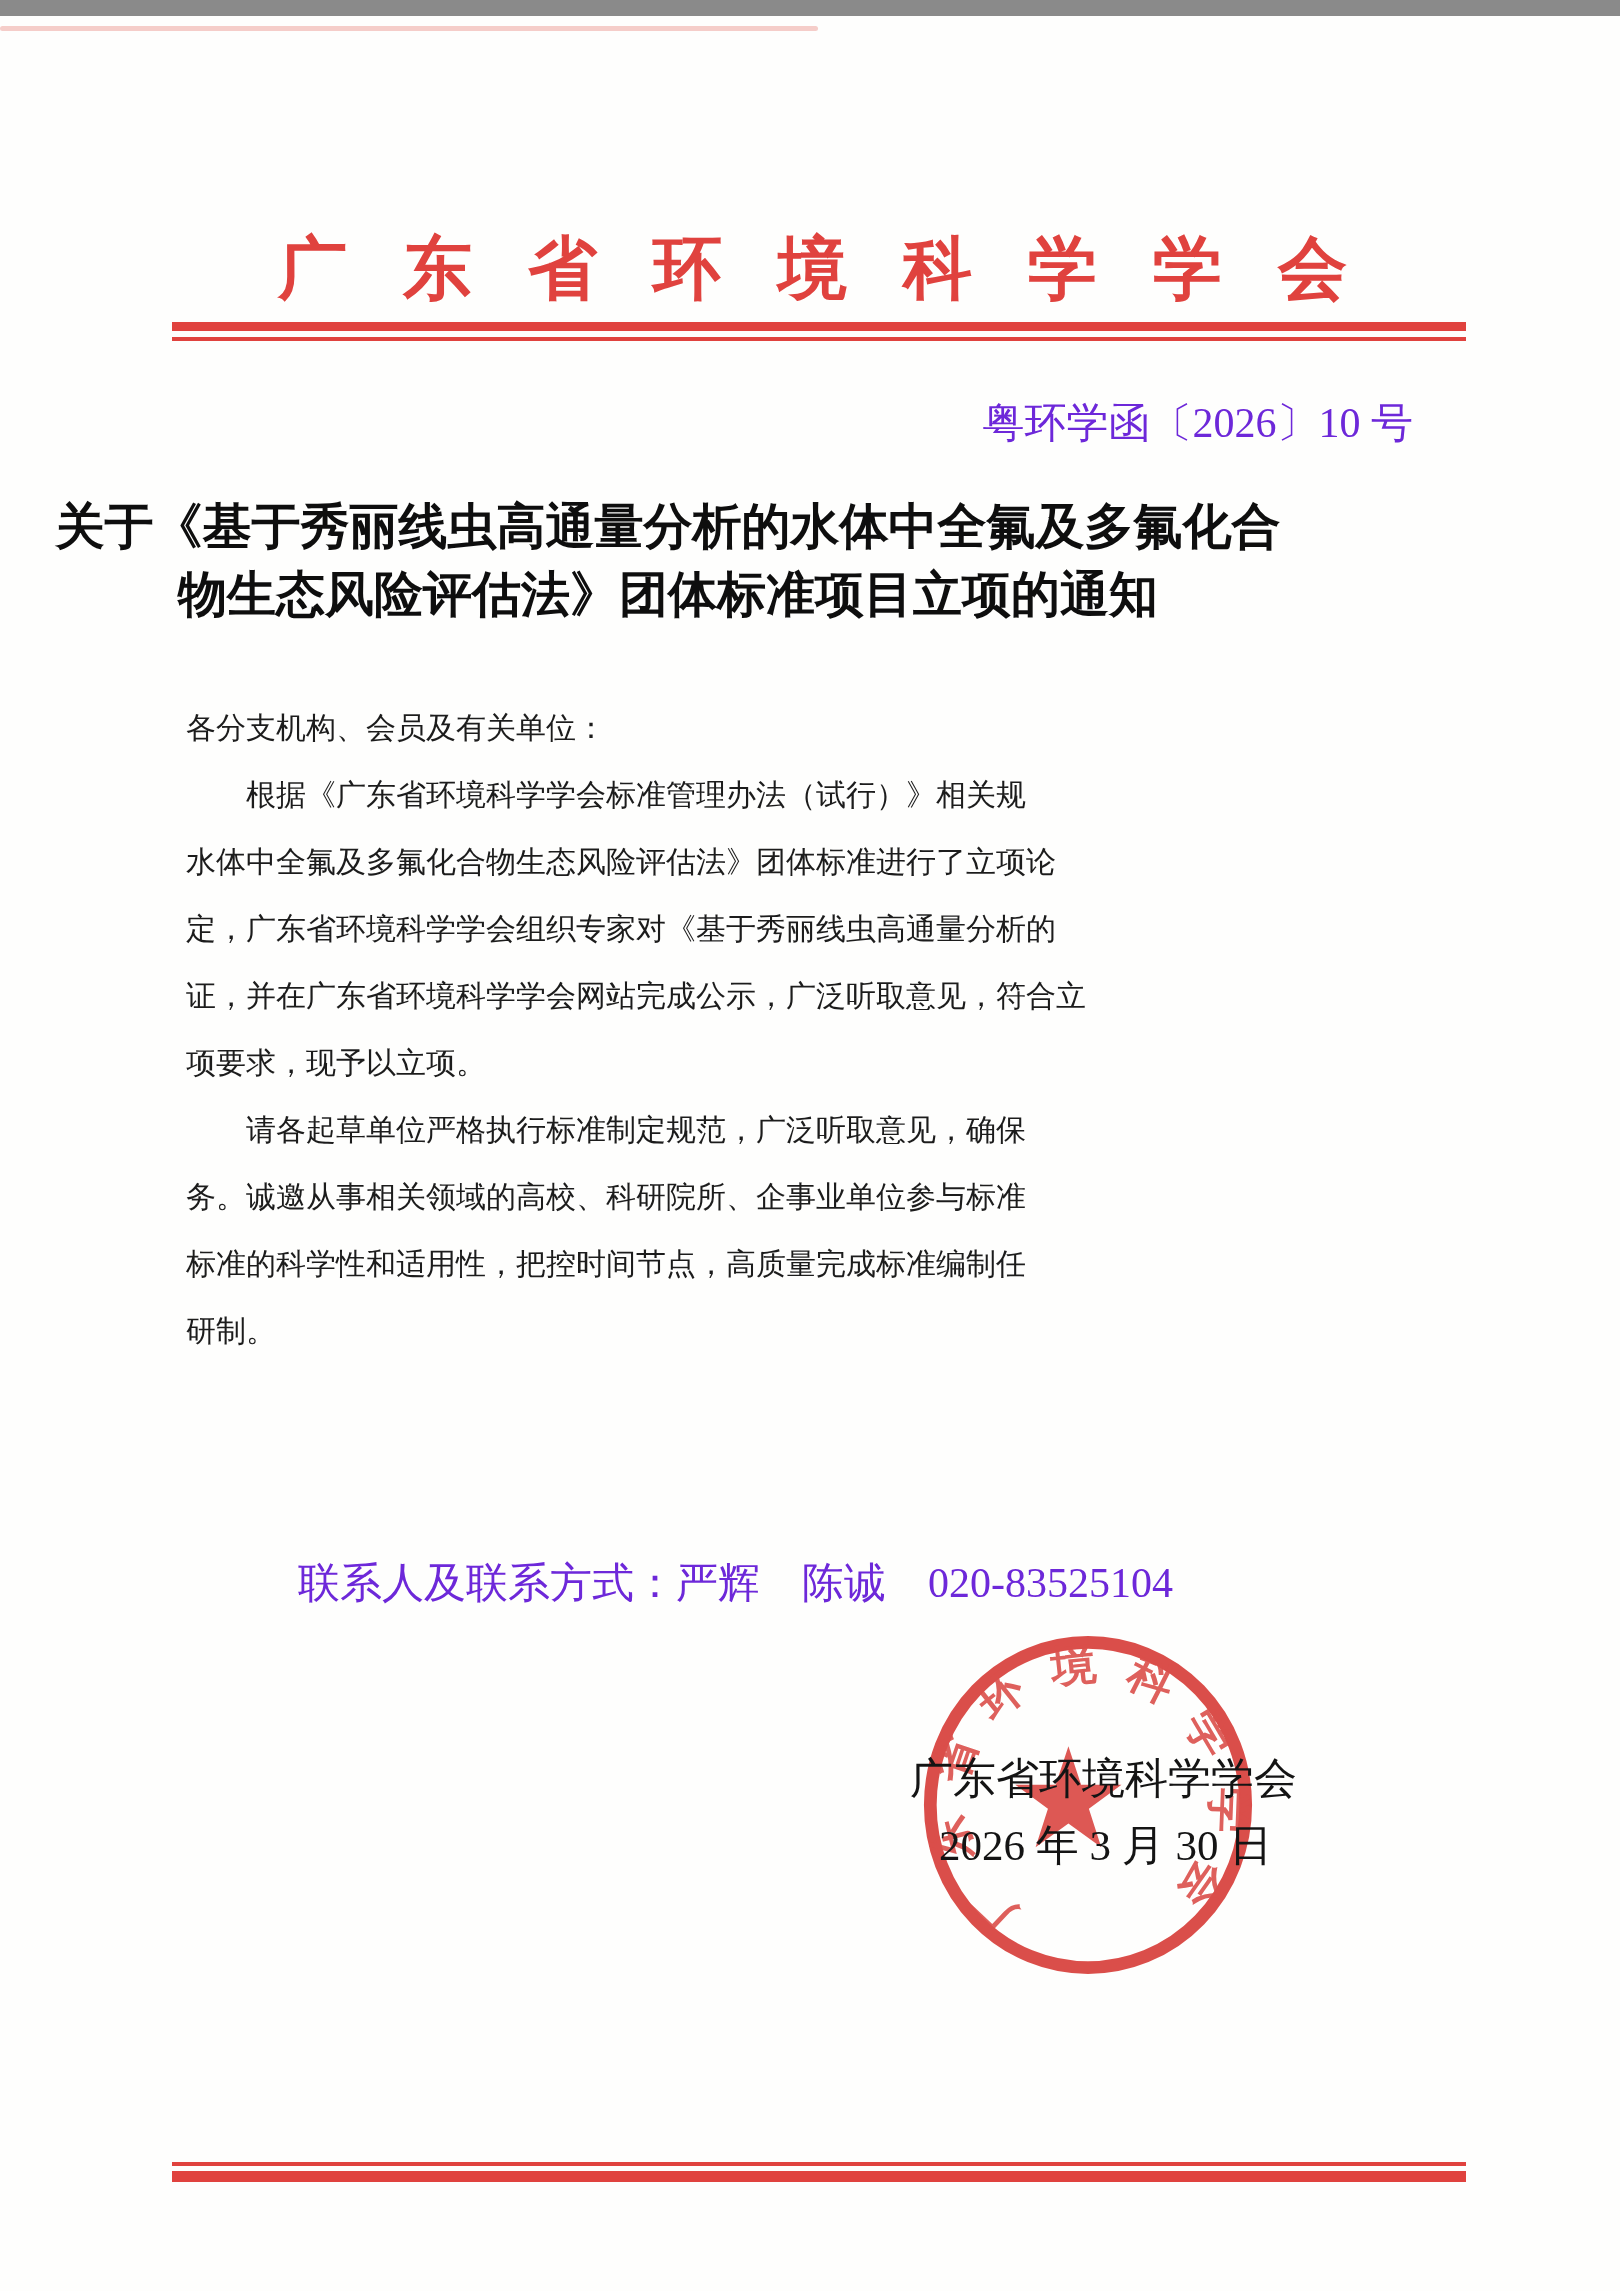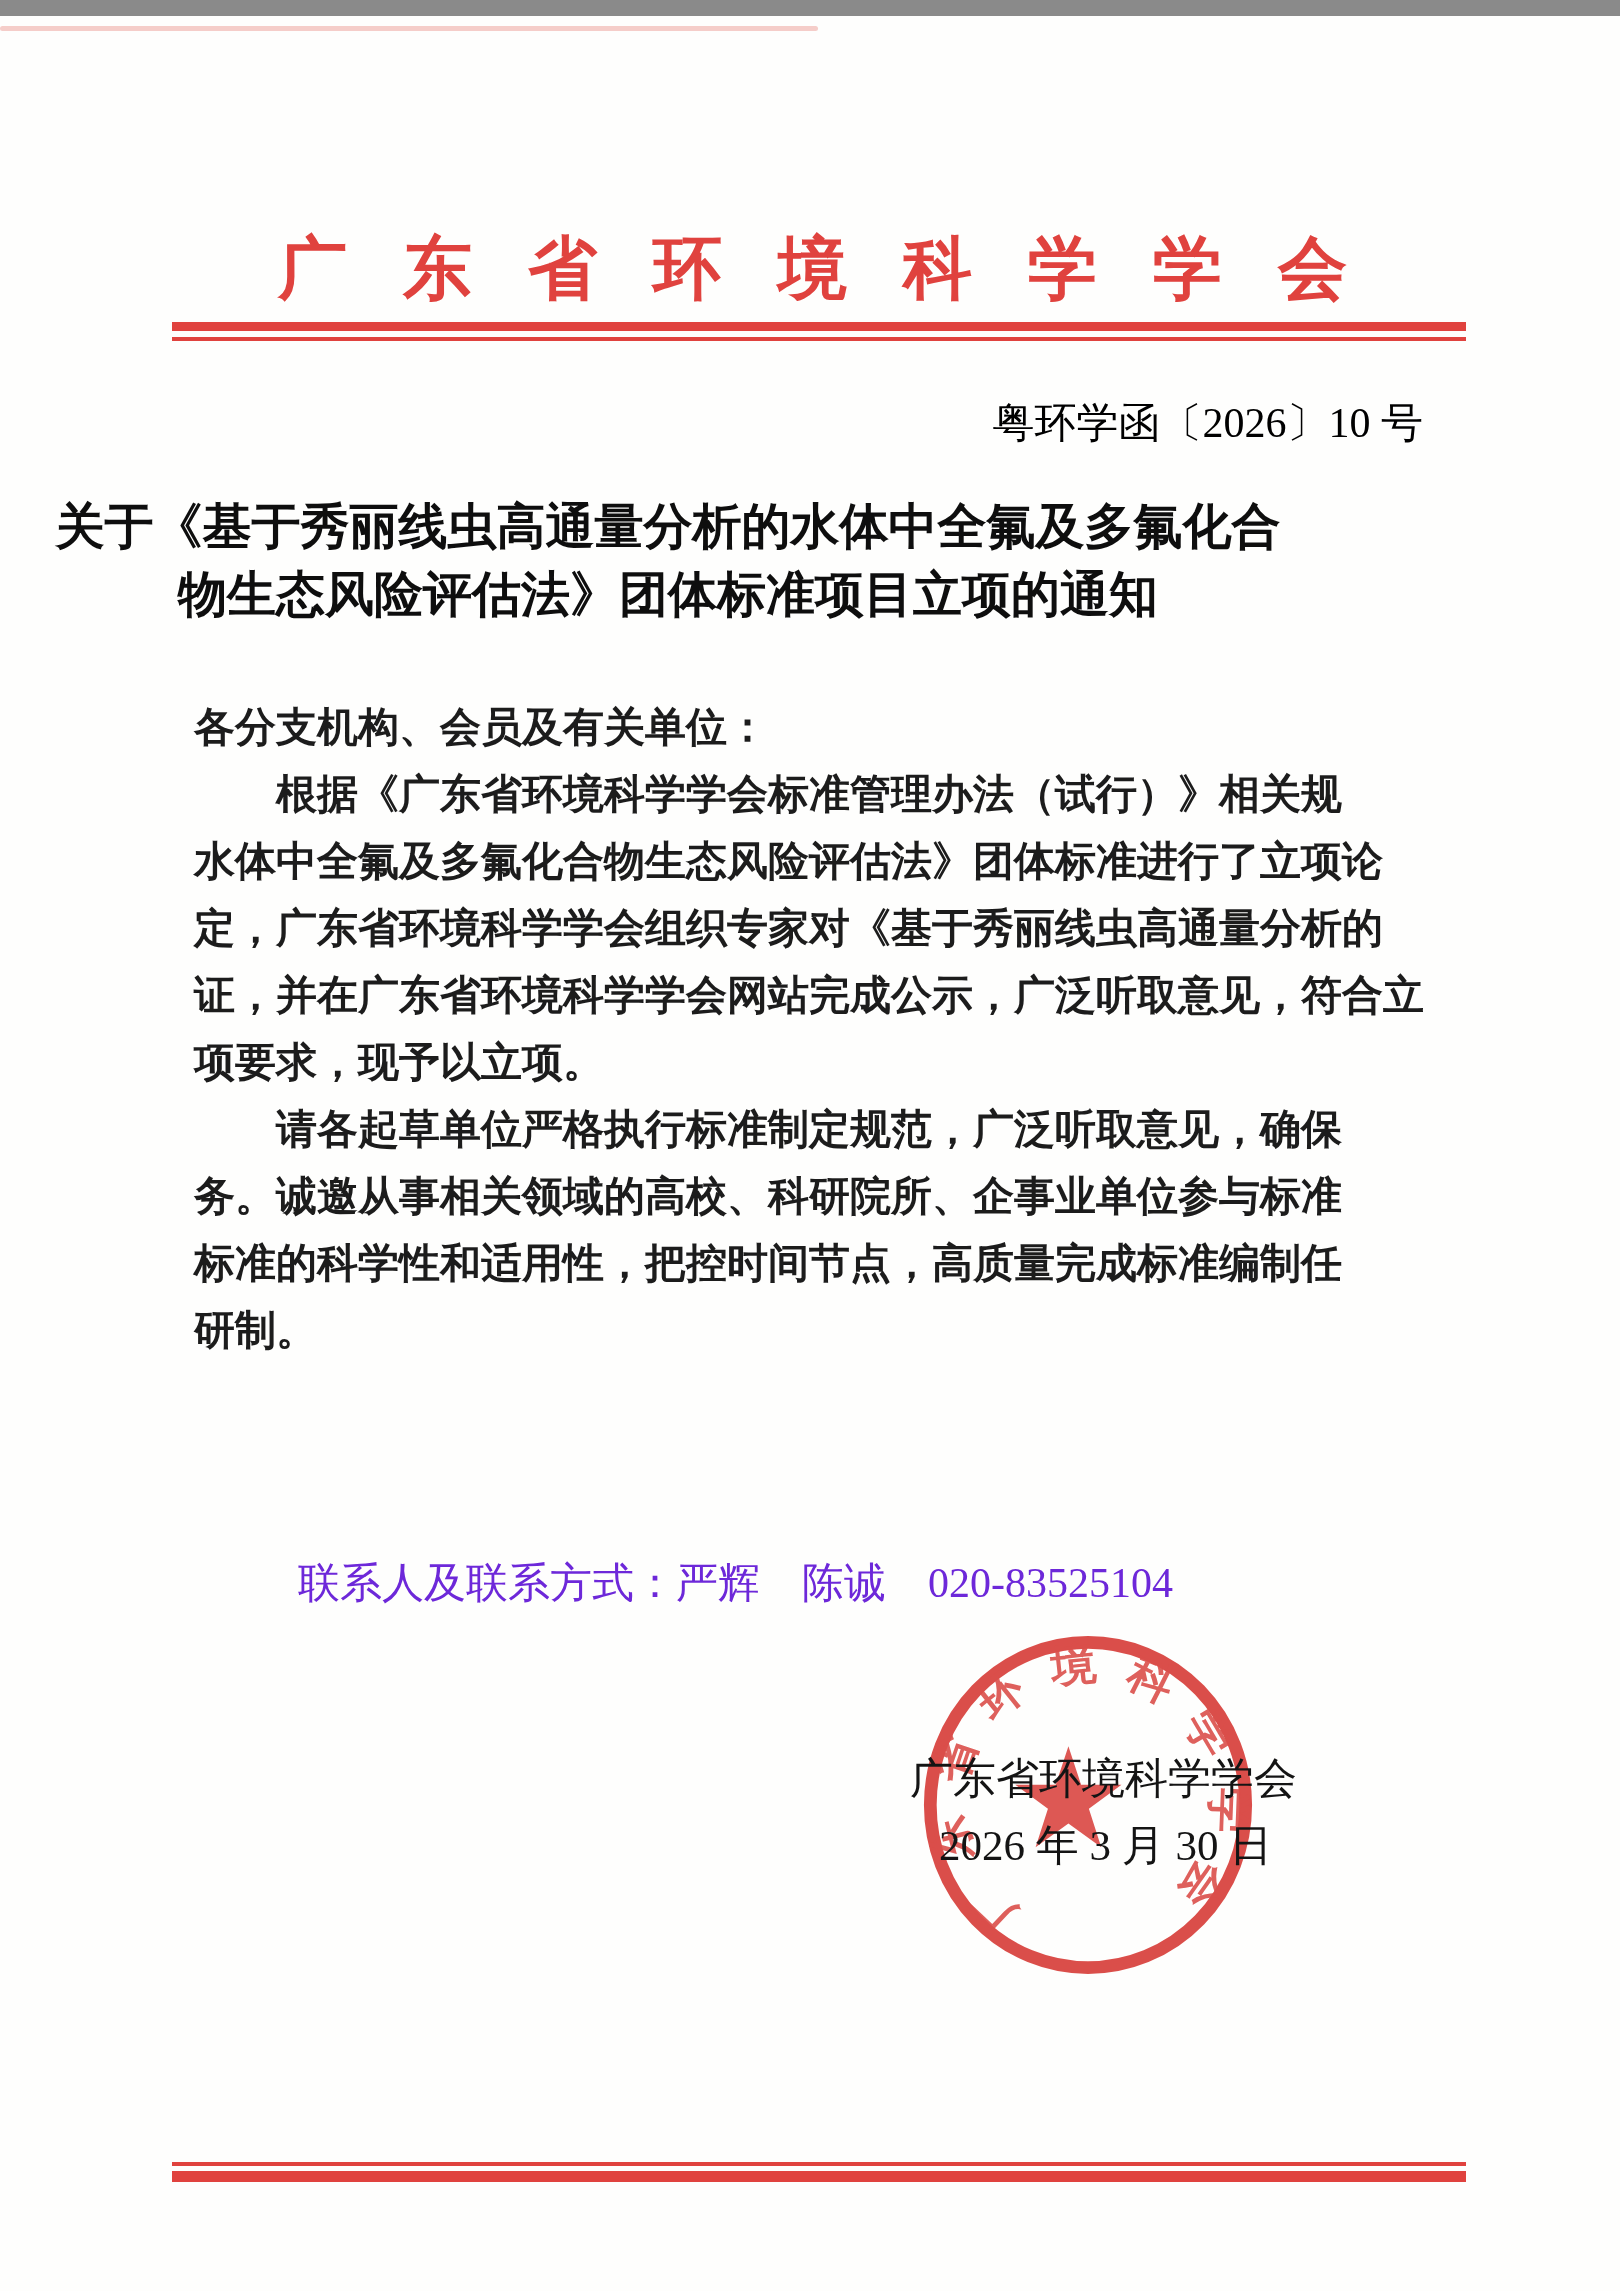--- a/index.html
+++ b/index.html
@@ -22,34 +22,34 @@
     font-size:69px;line-height:78px;font-weight:700;
     letter-spacing:56px;white-space:nowrap;
     color:var(--red);
   }
   .rule{position:absolute;left:172px;width:1294px;background:var(--red);}
   .rule.hdr-thick{top:306px;height:8.8px;}
   .rule.hdr-thin {top:321px;height:3.9px;}
   .rule.ftr-thin {top:2146px;height:3.9px;}
   .rule.ftr-thick{top:2155px;height:10.8px;}
   .doc-number{
-    position:absolute;top:383px;right:197px;
-    font-size:42px;line-height:49px;color:#000000;
+    position:absolute;top:383px;right:207px;
+    font-size:42px;line-height:49px;color:#6d28d9;
     white-space:nowrap;
   }
   .doc-title{
     position:absolute;top:477px;left:0;width:1336px;
     text-align:center;
     font-size:49px;line-height:68px;font-weight:700;
     color:#0e0e0e;
     letter-spacing:0;
   }
   .body-block{
-    position:absolute;top:678px;left:194px;width:1264px;
-    font-size:41px;line-height:67px;color:#1c1c1c;font-weight:bold;
+    position:absolute;top:678px;left:186px;width:1264px;
+    font-size:30px;line-height:67px;color:#1c1c1c;
   }
   .body-block .bline{white-space:pre;}
   .contact-block{
     position:absolute;top:1400px;left:298px;
     font-size:42px;line-height:67px;color:#6d28d9;
     white-space:pre;
   }
   .signoff-org{
     position:absolute;top:1737px;left:910px;
     font-size:43px;line-height:51px;color:#141414;

